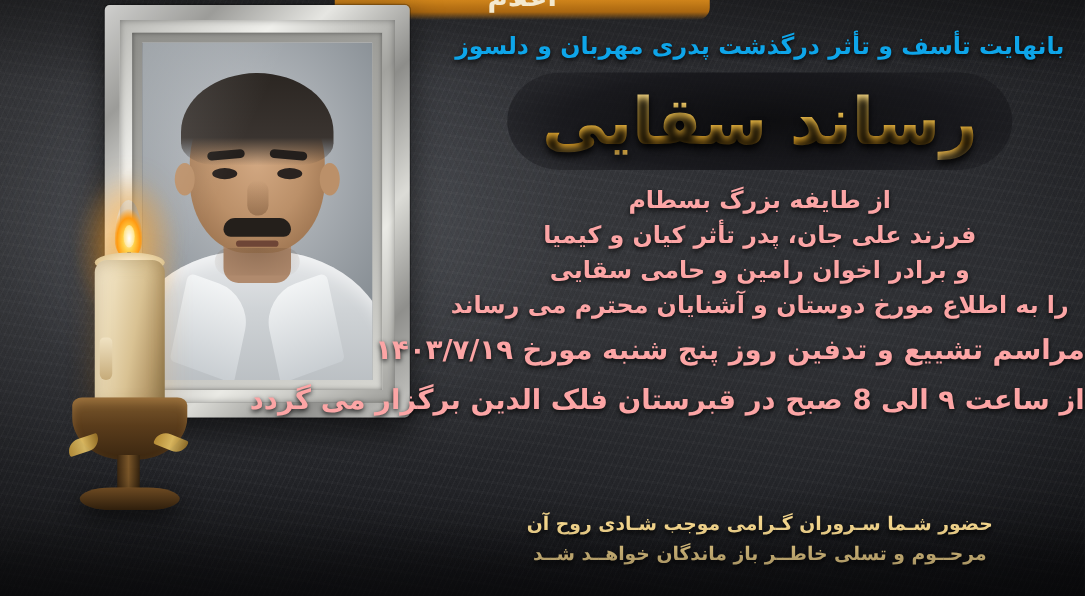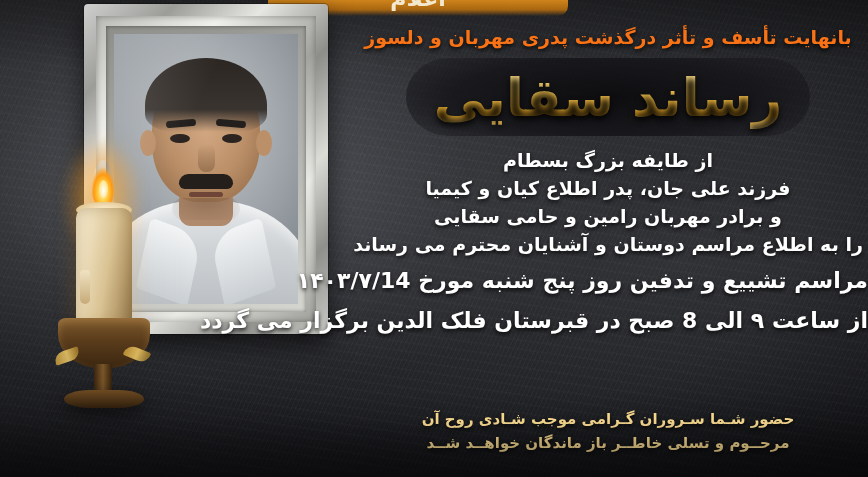--- a/index.html
+++ b/index.html
@@ -307,21 +307,21 @@
     height: 477px;
     text-align: center;
     color: #ffffff;
     direction: rtl;
   }
   .line-intro {
     position: absolute;
     top: 26px; right: 0; left: 0;
     font-size: 19px;
     font-weight: bold;
-    color: #f97316;
+    color: #0ea5e9;
     text-shadow: 0 2px 4px rgba(0,0,0,0.85);
     letter-spacing: -0.5px;
   }
 
   .name-plate {
     position: absolute;
     top: 58px;
     right: 58px;
     width: 404px;
     height: 78px;
@@ -346,21 +346,21 @@
   }
 
   .body-lines {
     position: absolute;
     top: 146px;
     right: 0; left: 0;
   }
   .body-lines .bl {
     font-size: 19px;
     font-weight: bold;
-    color: #ffffff;
+    color: #fca5a5;
     line-height: 28px;
     text-shadow: 0 2px 4px rgba(0,0,0,0.85);
     letter-spacing: -0.4px;
     white-space: nowrap;
   }
   .body-lines .bl.big {
     font-size: 22px;
     line-height: 34px;
     padding-top: 6px;
   }
@@ -443,24 +443,24 @@
 
   <div class="text-col">
 
     <div class="line-intro">بانهایت تأسف و تأثر درگذشت پدری مهربان و دلسوز</div>
 
     <div class="name-plate"></div>
     <div class="name">رساند سقایی</div>
 
     <div class="body-lines">
       <div class="bl">از طایفه بزرگ بسطام</div>
-      <div class="bl">فرزند علی جان، پدر اطلاع کیان و کیمیا</div>
-      <div class="bl">و برادر مهربان رامین و حامی سقایی</div>
-      <div class="bl">را به اطلاع مراسم دوستان و آشنایان محترم می رساند</div>
-      <div class="bl big">مراسم تشییع و تدفین روز پنج شنبه  مورخ ۱۴۰۳/۷/14</div>
+      <div class="bl">فرزند علی جان، پدر تأثر کیان و کیمیا</div>
+      <div class="bl">و برادر اخوان رامین و حامی سقایی</div>
+      <div class="bl">را به اطلاع مورخ دوستان و آشنایان محترم می رساند</div>
+      <div class="bl big">مراسم تشییع و تدفین روز پنج شنبه  مورخ ۱۴۰۳/۷/۱۹</div>
       <div class="bl big">از ساعت ۹ الی 8 صبح در قبرستان فلک الدین برگزار می گردد</div>
     </div>
 
     <div class="footer-note">
       <span class="fl">حضور شـما سـروران گـرامی موجب شـادی روح آن</span>
       <span class="fl">مرحــوم و تسلی خاطــر باز ماندگان خواهــد شــد</span>
     </div>
   </div>
 
   <div class="bottom-strip"></div>

